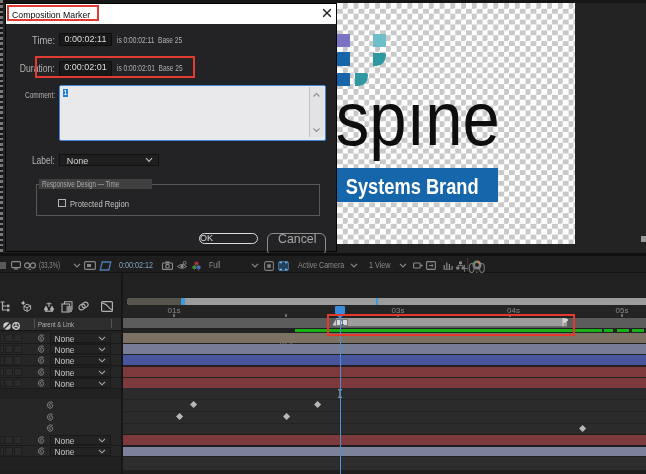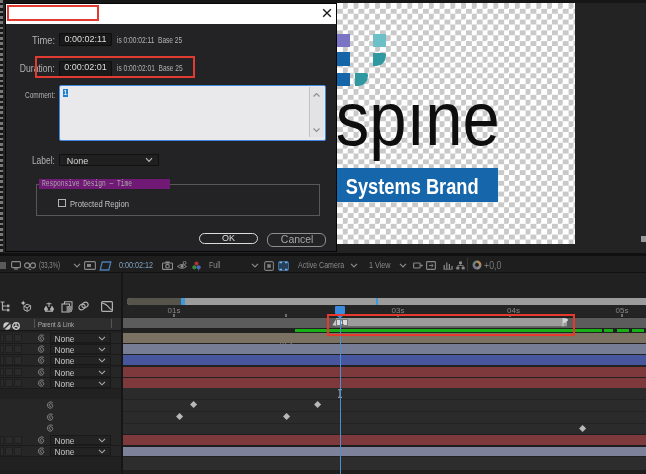--- a/index.html
+++ b/index.html
@@ -34,20 +34,21 @@
   <text x="345.8" y="194.3" font-family="Liberation Sans" font-size="22.5" font-weight="bold" fill="#fff" textLength="132.8" lengthAdjust="spacingAndGlyphs">Systems Brand</text>
 </svg>
 
 <div class="ab" style="left:641px;top:236px;width:5px;height:5.5px;background:#989898;"></div>
 
 <div class="ab" style="left:0;top:253.5px;width:2.5px;height:3px;background:#2e7cd6;"></div>
 
 <div class="ab" style="left:5px;top:2.8px;width:331.5px;height:249.5px;background:#232325;border:1px solid #060606;box-sizing:border-box;">
 
   <div class="ab" style="left:0;top:0;width:329.5px;height:20.5px;background:#ffffff;"></div>
+  <div class="ab" style="left:6px;top:4.8px;width:120px;height:12px;color:#0a0a0a;font-size:9.5px;line-height:12px;white-space:nowrap;"><span class="sx" style="transform:scaleX(0.92);">Composition Marker</span></div>
   <svg class="ab" style="left:315.7px;top:4.7px;" width="10" height="10" viewBox="0 0 10 10">
     <path d="M1.2 1.2 L8.8 8.8 M8.8 1.2 L1.2 8.8" stroke="#1c1c1c" stroke-width="1.4"></path>
   </svg>
 
   <div class="ab" style="left:1.4px;top:0.9px;width:91.3px;height:16.3px;border:2.4px solid #e23b31;box-sizing:border-box;"></div>
 
   <div class="ab lbl" style="left:0;top:30.6px;width:49px;text-align:right;"><span class="sx" style="transform:scaleX(0.85);transform-origin:100% 50%;">Time:</span></div>
   <div class="ab" style="left:53px;top:29.6px;width:53px;height:12.6px;background:#191919;box-shadow:inset 0 0 0 1px #0e0e0e;border-radius:2px;color:#dcdcdc;font-size:9px;line-height:12.8px;text-align:center;">0:00:02:11</div>
   <div class="ab lbl" style="left:110.7px;top:31.4px;font-size:8.7px;white-space:pre;"><span class="sx" style="transform:scaleX(0.76);">is 0:00:02:11  Base 25</span></div>
 
@@ -68,26 +69,26 @@
 
   <div class="ab lbl" style="left:0;top:150.7px;width:49px;text-align:right;"><span class="sx" style="transform:scaleX(0.77);transform-origin:100% 50%;">Label:</span></div>
   <div class="ab" style="left:52.8px;top:150px;width:100px;height:12.5px;background:#1f1f1f;box-shadow:inset 0 0 0 1px #111111;">
     <div class="ab" style="left:8px;top:1.8px;color:#d6d6d6;font-size:9px;">None</div>
     <svg class="ab" style="right:6px;top:3.5px;" width="8" height="6" viewBox="0 0 8 6">
       <path d="M1 1.2 L4 4.4 L7 1.2" stroke="#b8b8b8" stroke-width="1.2" fill="none"></path>
     </svg>
   </div>
 
   <div class="ab" style="left:30.3px;top:180.2px;width:284px;height:31.6px;border:1px solid #585858;box-sizing:border-box;"></div>
-  <div class="ab" style="left:32.5px;top:175.6px;background:#701a75;padding:0 3px;color:#a8a8a8;font-size:8.7px;white-space:nowrap;font-family:Liberation Mono, monospace;"><span class="sx" style="transform:scaleX(0.72);">Responsive Design — Time</span></div>
+  <div class="ab" style="left:32.5px;top:175.6px;background:#404040;padding:0 3px;color:#a8a8a8;font-size:8.7px;white-space:nowrap;"><span class="sx" style="transform:scaleX(0.72);">Responsive Design — Time</span></div>
   <div class="ab" style="left:51.9px;top:194.9px;width:8.3px;height:8.3px;border:1.2px solid #b4b4b4;box-sizing:border-box;"></div>
   <div class="ab" style="left:63.8px;top:194.8px;color:#c2c2c2;font-size:8.7px;white-space:nowrap;"><span class="sx" style="transform:scaleX(0.88);">Protected Region</span></div>
 
-  <div class="ab" style="left:193px;top:228.8px;width:59.2px;height:11.8px;border:1.4px solid #dcdcdc;border-radius:6px;box-sizing:border-box;color:#dcdcdc;font-size:9px;line-height:9.5px;text-align:center;">OK</div>
-  <div class="ab" style="left:261.3px;top:228.8px;width:59.2px;height:14px;border:1px solid #8e8e8e;border-radius:6px;box-sizing:border-box;color:#a6a6a6;font-size:11px;line-height:10px;text-align:center;"><span class="sx" style="transform:scaleX(0.95);transform-origin:50% 50%;">Cancel</span></div>
+  <div class="ab" style="left:193px;top:228.8px;width:59.2px;height:11.8px;border:1.4px solid #dcdcdc;border-radius:6px;box-sizing:border-box;color:#dcdcdc;font-size:9px;line-height:9.5px;">OK</div>
+  <div class="ab" style="left:261.3px;top:228.8px;width:59.2px;height:23px;border:1px solid #8e8e8e;border-radius:6px;box-sizing:border-box;color:#a6a6a6;font-size:13px;line-height:10px;text-align:center;"><span class="sx" style="transform:scaleX(0.95);transform-origin:50% 50%;">Cancel</span></div>
 </div>
 
 <div class="ab" style="left:0;top:253px;width:646px;height:2.5px;background:#101010;"></div>
 <div class="ab" style="left:0;top:255.5px;width:646px;height:16.5px;background:#1e1e1e;border-bottom:1px solid #121212;box-sizing:content-box;"></div>
 <div id="toolbar" class="ab" style="left:0;top:255.5px;width:646px;height:17px;color:#8a8a8a;">
 
   <div class="ab" style="left:0;top:6px;width:6px;height:7px;background:#5a5a5a;"></div>
 
   <svg class="ab" style="left:10.5px;top:5.5px;" width="10" height="9" viewBox="0 0 10 9">
     <rect x="0.6" y="0.6" width="8.8" height="6" rx="1" fill="none" stroke="#8c8c8c" stroke-width="1.1"></rect>
@@ -175,21 +176,21 @@
     <path d="M4.5 3.2 V4.5 M1.8 5.8 V4.5 H7.2 V5.8" stroke="#8a8a8a" stroke-width="0.8" fill="none"></path>
   </svg>
   <div class="ab" style="left:467px;top:2px;width:1px;height:13px;background:#3a3a3a;"></div>
 
   <svg class="ab" style="left:471.5px;top:4.5px;" width="10" height="10" viewBox="0 0 10 10">
     <path d="M5 0.5 A4.5 4.5 0 0 1 9.5 5 L7 5 A2.5 2.5 0 0 0 5 2.8 Z" fill="#b85"></path>
     <path d="M9.5 5 A4.5 4.5 0 0 1 5 9.5 L5 7 A2.5 2.5 0 0 0 7 5 Z" fill="#8a8a8a"></path>
     <path d="M5 9.5 A4.5 4.5 0 0 1 0.5 5 L3 5 A2.5 2.5 0 0 0 5 7 Z" fill="#778"></path>
     <path d="M0.5 5 A4.5 4.5 0 0 1 5 0.5 L5 2.8 A2.5 2.5 0 0 0 3 5 Z" fill="#687"></path>
   </svg>
-  <div class="ab" style="left:484px;top:4.5px;font-size:10px;color:#787878;"><span class="sx" style="transform:scaleX(0.88);">+0,0</span></div>
+  <div class="ab" style="left:461px;top:4.5px;font-size:14px;color:#787878;"><span class="sx" style="transform:scaleX(0.88);">+0,0</span></div>
 </div>
 
 <div class="ab" style="left:0;top:272.5px;width:646px;height:201.5px;background:#212121;"></div>
 
 <div id="tlicons" class="ab" style="left:0;top:300px;width:122px;height:13px;">
   <svg class="ab" style="left:0;top:1px;" width="10" height="11" viewBox="0 0 10 11">
     <path d="M0.5 1 h4 M2.5 1 V9 h4 M2.5 5 h4" stroke="#b0b0b0" stroke-width="1.2" fill="none"></path>
     <rect x="6.8" y="3.6" width="2.6" height="2.6" fill="#b0b0b0"></rect>
     <rect x="6.8" y="7.8" width="2.6" height="2.6" fill="#b0b0b0"></rect>
   </svg>

